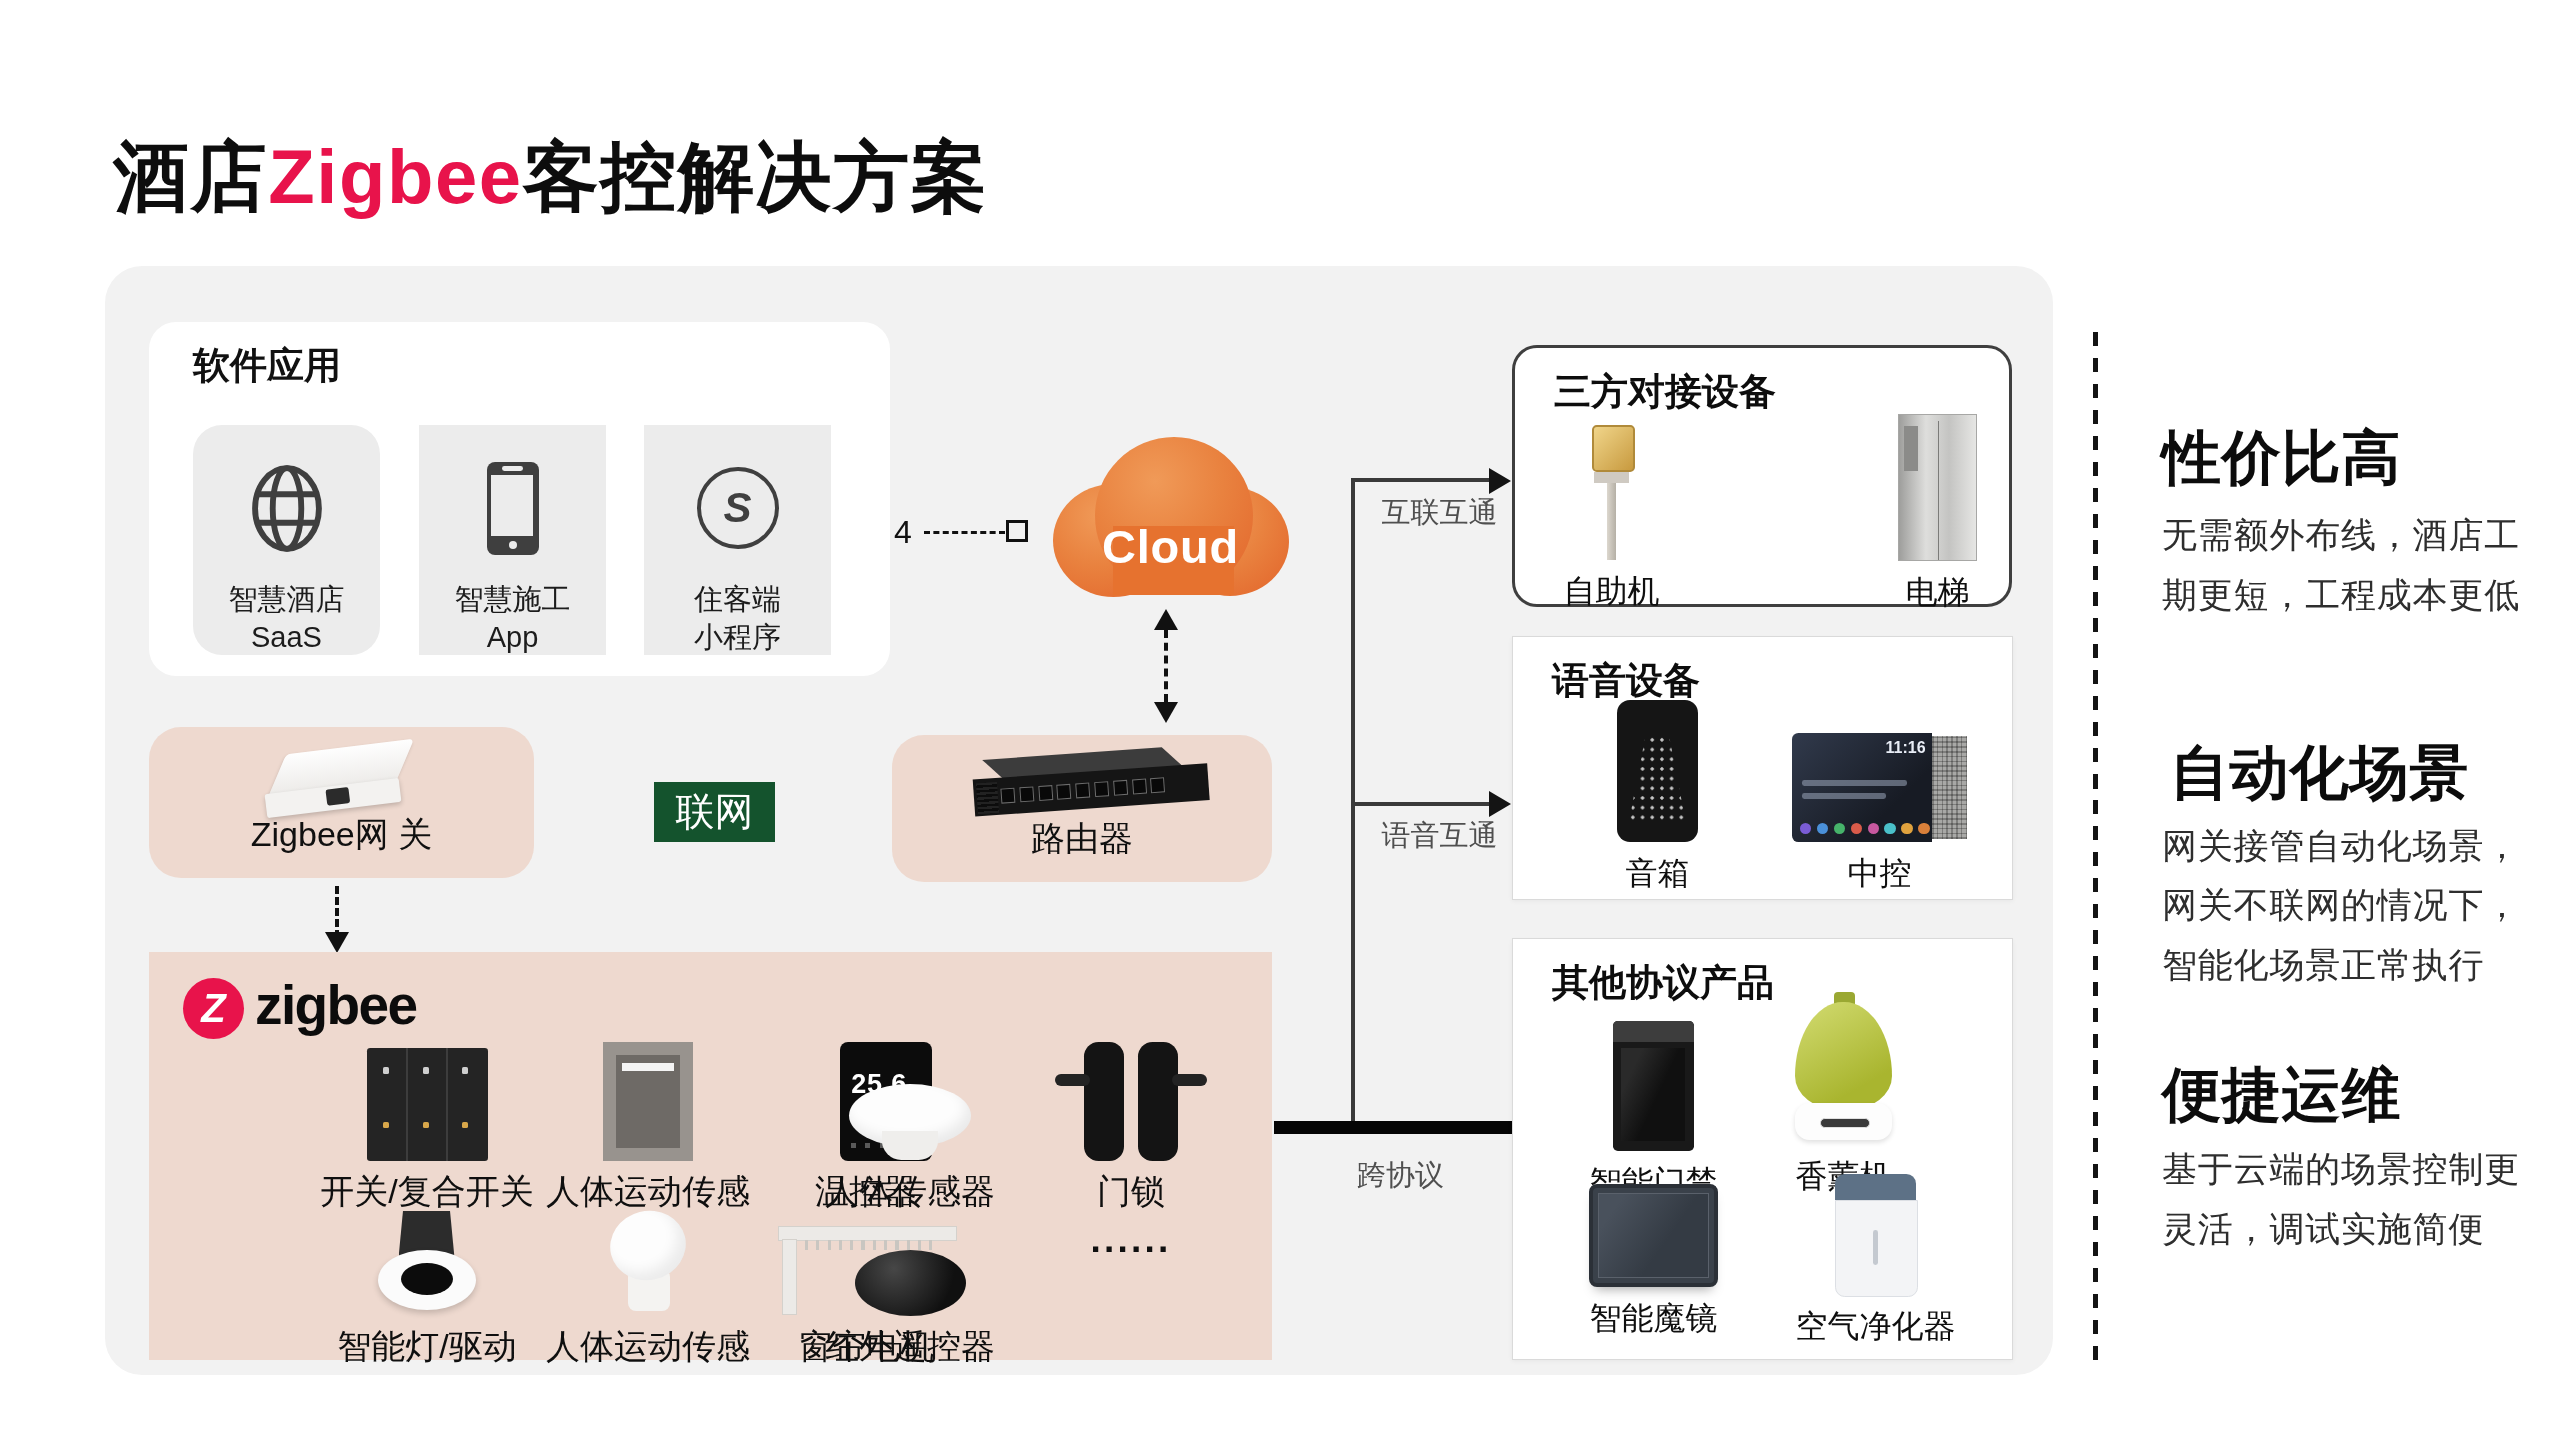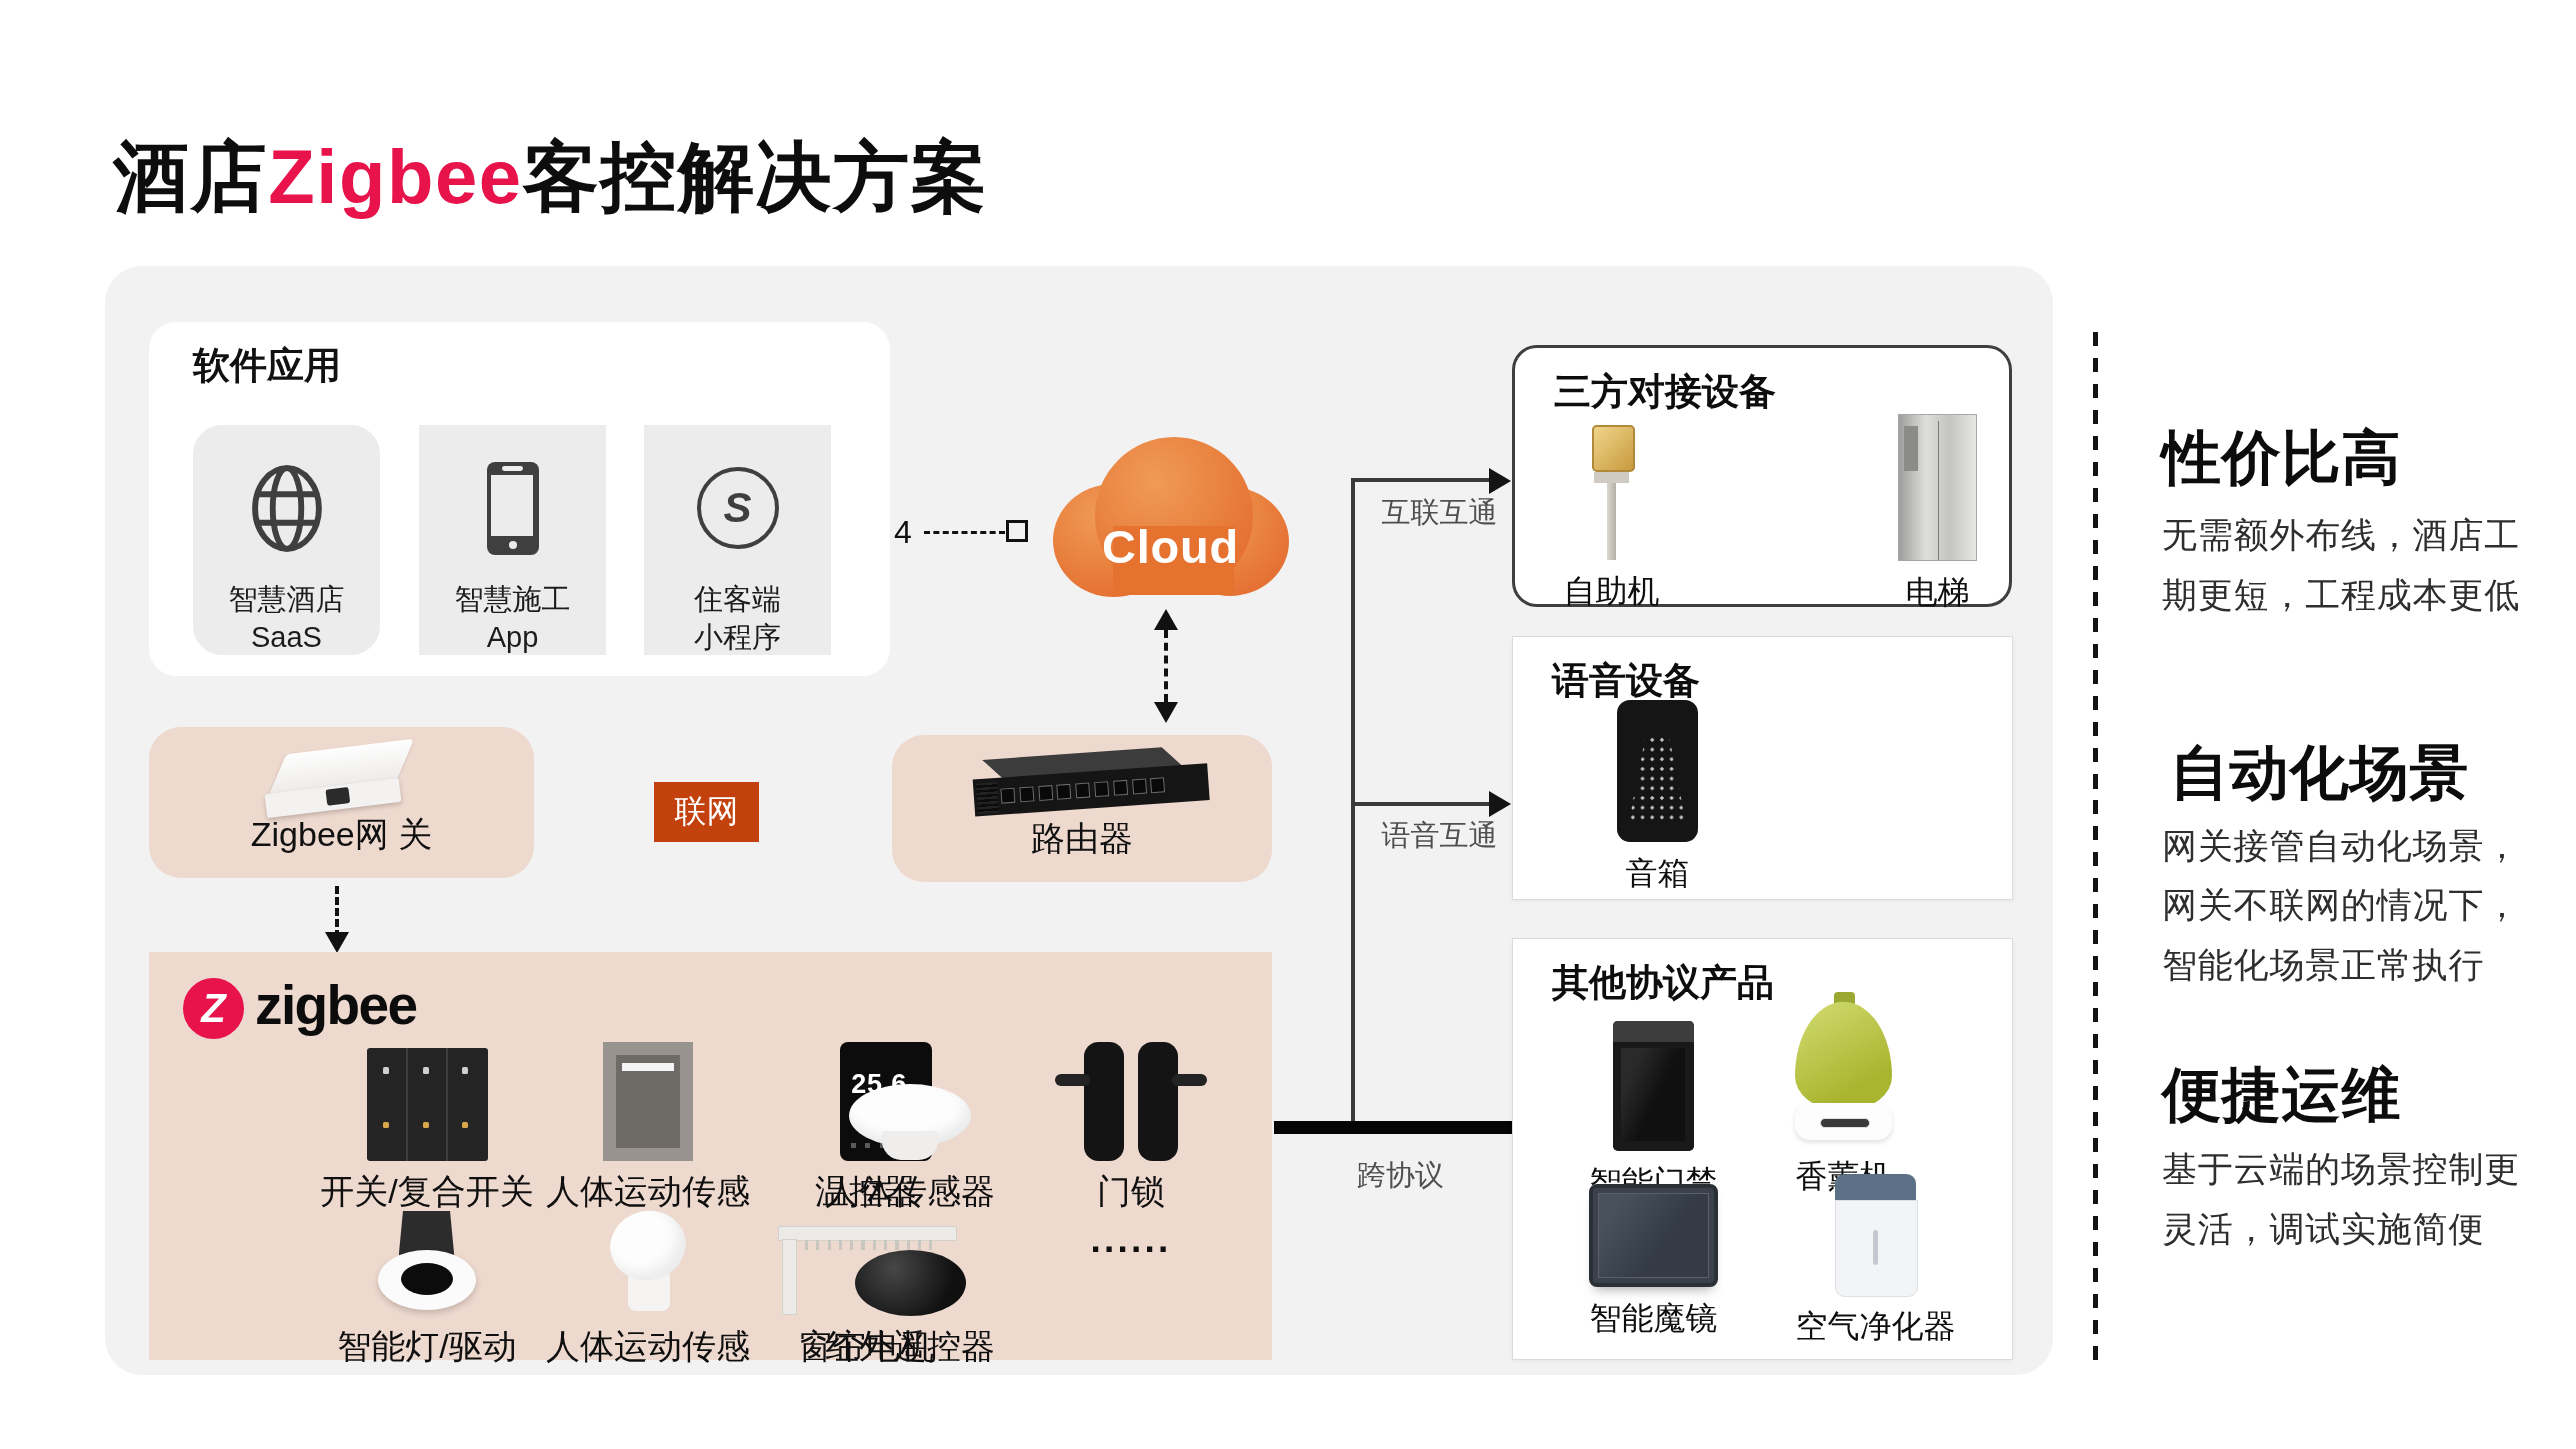--- a/index.html
+++ b/index.html
@@ -42,21 +42,21 @@
   .tri-up{width:0;height:0;border-left:12px solid transparent;border-right:12px solid transparent;border-bottom:21px solid #111;}
   .tri-down{width:0;height:0;border-left:12px solid transparent;border-right:12px solid transparent;border-top:21px solid #111;}
   .tri-right{width:0;height:0;border-top:13px solid transparent;border-bottom:13px solid transparent;border-left:22.5px solid #141414;}
 
   
   .pink{background:#eed9cf;}
   #gateway-box{left:149px;top:727px;width:385px;height:151px;border-radius:32px;}
   #router-box{left:892px;top:735px;width:380px;height:147px;border-radius:32px;}
   .panel-label{position:absolute;left:0;right:0;bottom:20px;text-align:center;font-size:34px;color:#101010;}
 
-  #net-badge{left:654px;top:782px;width:105px;height:60px;background:#c2410c;color:#fff;font-size:32px;}
+  #net-badge{left:654px;top:782px;width:121px;height:60px;background:#14532d;color:#fff;font-size:39px;}
 
   
   .gw-dev{position:absolute;left:50%;top:16px;transform:translateX(-50%);width:161px;height:77px;}
   .gw-top{position:absolute;left:14.5px;top:4.8px;width:129px;height:45px;background:linear-gradient(180deg,#fefefe,#eae8e5);
           transform:rotate(-7deg) skewX(-30deg);border-radius:4.8px;box-shadow:0 1.6px 3.2px rgba(0,0,0,.15);}
   .gw-front{position:absolute;left:4.8px;top:43px;width:135px;height:24px;background:#f3f2f0;transform:rotate(-7deg);
             border-radius:2.4px;box-shadow:0 2.4px 4.8px rgba(0,0,0,.2);}
   .gw-port{position:absolute;left:61px;top:3.2px;width:22.5px;height:16px;background:#2b2b2b;border-radius:2.4px;}
 
   
@@ -425,20 +425,43 @@
 <div class="rbox" id="vd-box">
   <div class="rbox-title">语音设备</div>
   <div class="ritem" style="left:72px;top:58px;width:145px;">
     <div class="rimg" style="height:147px;">
       <div class="d-speaker">
           <div class="dots"></div>
         </div>
     </div>
     <div class="rlabel">音箱</div>
   </div>
+  <div class="ritem" style="left:270px;top:89px;width:193px;">
+    <div class="rimg" style="height:116px;">
+      <div class="d-cc">
+        <div class="scr">
+          <div class="time">11:16</div>
+          <div class="l1"></div>
+            <div class="l2"></div>
+          <div class="apps">
+            <i style="background:#7a5cd6;"></i>
+              <i style="background:#4a90d9;"></i>
+              <i style="background:#46b36a;"></i>
+            <i style="background:#d95b4a;"></i>
+              <i style="background:#c7589f;"></i>
+              <i style="background:#4ac0c9;"></i>
+            <i style="background:#e0a23e;"></i>
+              <i style="background:#d9803a;"></i>
+          </div>
+        </div>
+        <div class="grill"></div>
+      </div>
+    </div>
+    <div class="rlabel">中控</div>
+  </div>
 </div>
 
 <div class="rbox" id="op-box">
   <div class="rbox-title">其他协议产品</div>
   <div class="ritem" style="left:60px;top:77px;width:161px;">
     <div class="rimg" style="height:135px;">
       <div class="d-access">
           <div class="band"></div>
           <div class="gloss"></div>
         </div>

